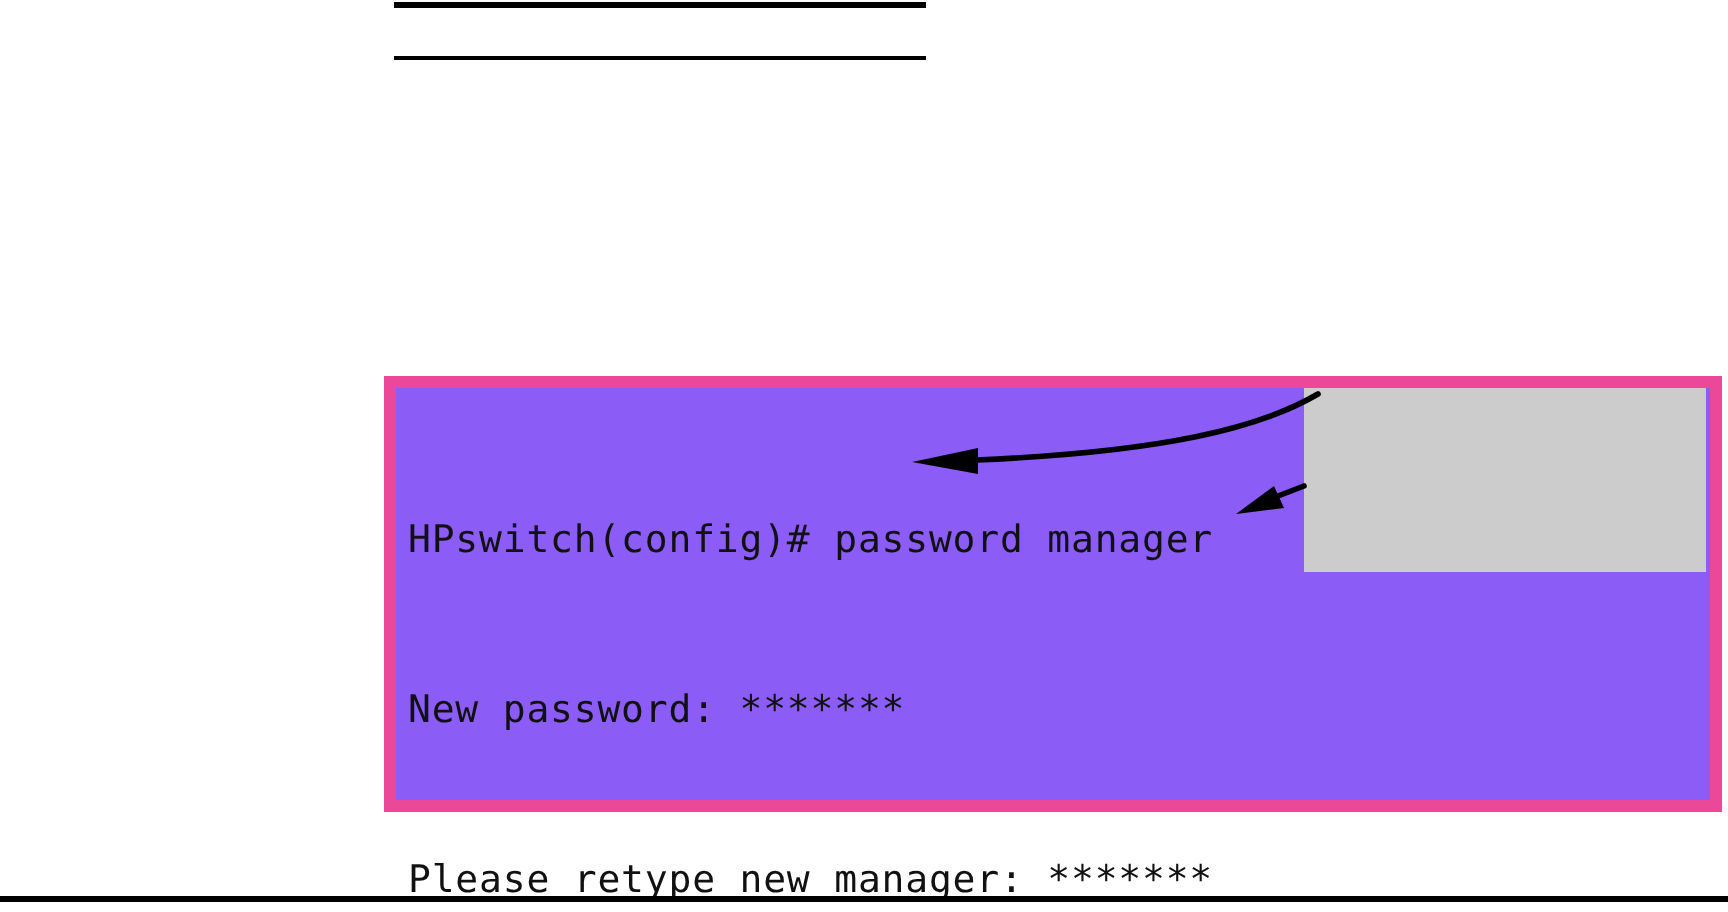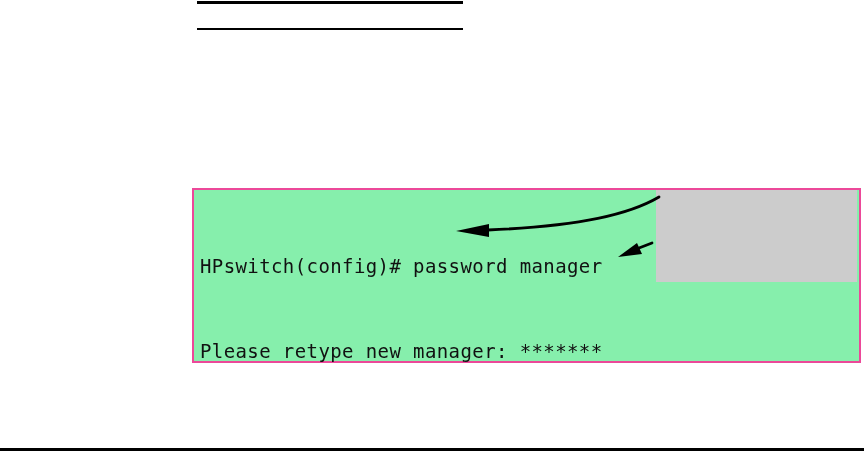--- a/index.html
+++ b/index.html
@@ -21,24 +21,24 @@
   }
   .rule-top-1 { left: 197px; top: 1px;  width: 266px; height: 3px; }
   .rule-top-2 { left: 197px; top: 28px; width: 266px; height: 2px; }
   .rule-bottom { left: 0; top: 448px; width: 864px; height: 3px; }
 
   .terminal-box {
     position: absolute;
     left: 192px;
     top: 188px;
     width: 669px;
-    height: 175px;
-    border: 2px solid #ec4899;
+    height: 218px;
+    border: 6px solid #ec4899;
     box-sizing: border-box;
-    background: #86efac;
+    background: #8b5cf6;
   }
   .callout {
     position: absolute;
     top: 0;
     right: 2px;
     width: 201px;
     height: 92px;
     background: #cccccc;
   }
   .terminal-text {
@@ -78,20 +78,21 @@
 
 <div class="page">
 
   <div class="rule rule-top-1"></div>
   <div class="rule rule-top-2"></div>
 
   <div class="terminal-box">
     <div class="callout"></div>
     <div class="terminal-text">
       <div class="tline">HPswitch(config)# password manager</div>
+      <div class="tline">New password: *******</div>
       <div class="tline">Please retype new manager: *******</div>
       
       
       
     </div>
   </div>
 
   <svg class="arrows" viewBox="0 0 864 456" xmlns="http://www.w3.org/2000/svg">
     <g>
       <path d="M 659 197 C 630 214, 582 226, 488 230"></path>

